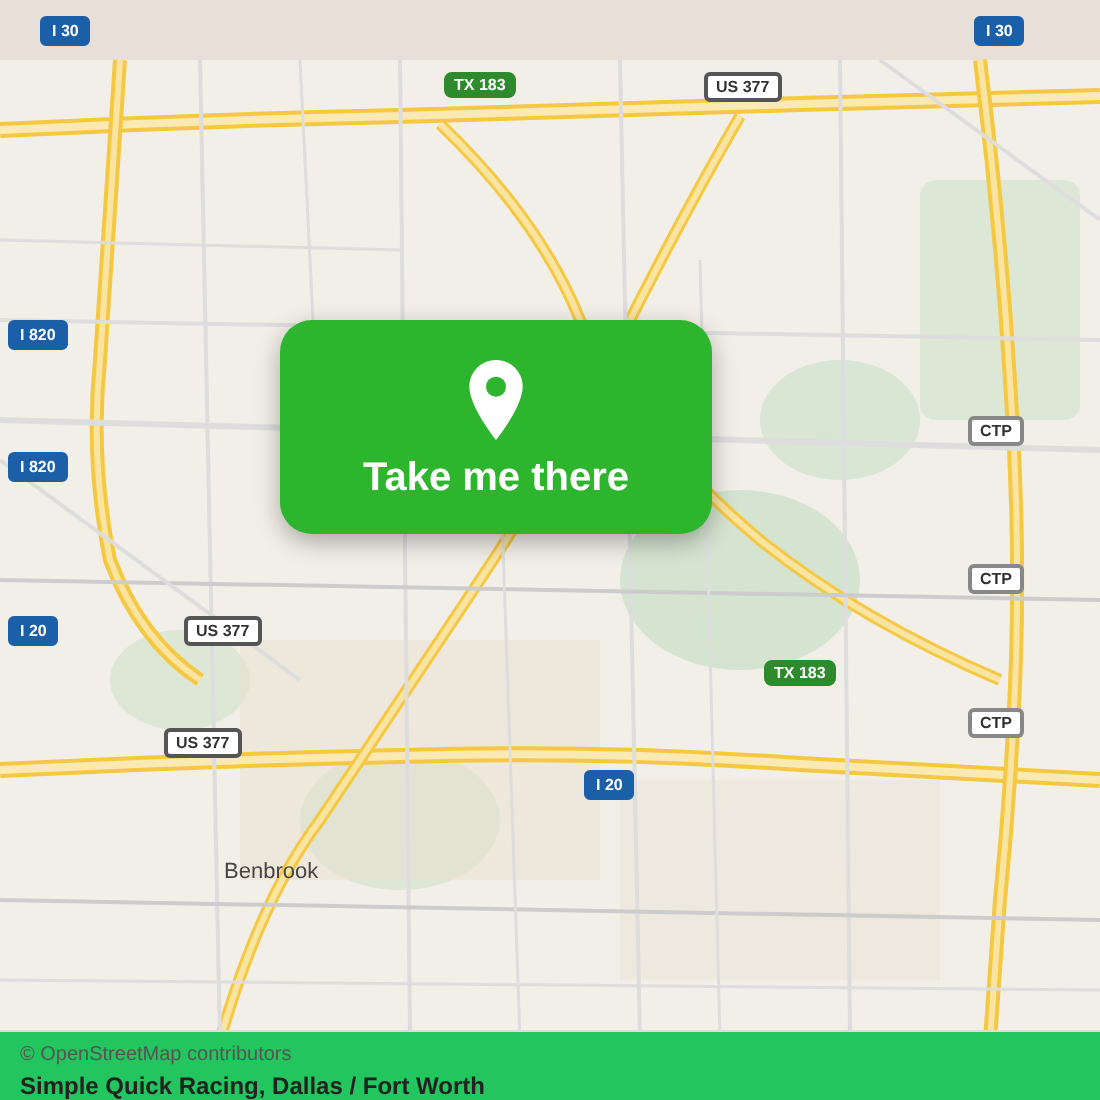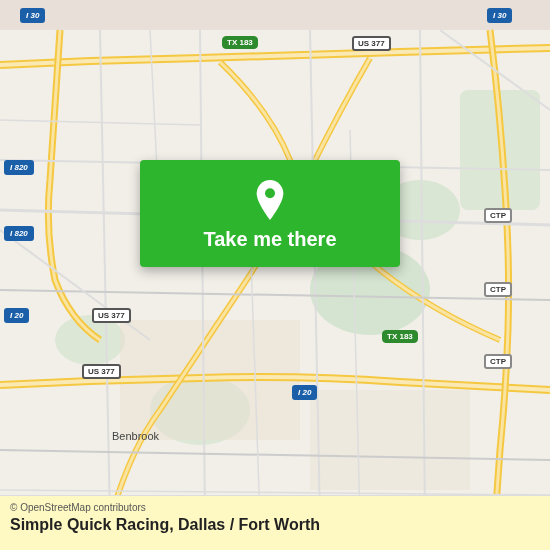--- a/index.html
+++ b/index.html
@@ -24,39 +24,38 @@
     .shield {
       position: absolute;
       background: white;
       border: 2px solid #555;
       border-radius: 4px;
       font-size: 9px;
       font-weight: bold;
       padding: 1px 3px;
       color: #333;
       white-space: nowrap;
-      font-style: italic;
     }
 
     .shield-blue {
       background: #1a5fa8;
       border-color: #1a5fa8;
       color: white;
       padding: 1px 4px;
       font-size: 8px;
     }
 
     
     #action-button {
       position: absolute;
       top: 160px;
       left: 140px;
-      width: 260px;
+      width: 216px;
       background: #2db52d;
-      border-radius: 4px;
+      border-radius: 16px;
       padding: 20px 16px 16px;
       display: flex;
       flex-direction: column;
       align-items: center;
       cursor: pointer;
       box-shadow: 0 4px 12px rgba(0,0,0,0.3);
       border: none;
       outline: none;
     }
 
@@ -72,33 +71,33 @@
       font-weight: bold;
       text-align: center;
     }
 
     
     #bottom-bar {
       position: absolute;
       bottom: 0;
       left: 0;
       width: 100%;
-      background: #fef9c3;
-      padding: 6px 10px 16px;
+      background: #22c55e;
+      padding: 6px 10px 0;
       border-top: 1px solid #ddd;
     }
 
     #attribution {
       font-size: 10px;
       color: #555;
       margin-bottom: 3px;
     }
 
     #place-name {
-      font-size: 16px;
+      font-size: 12px;
       font-weight: bold;
       color: #222;
     }
 
     
     #moovit-logo {
       position: absolute;
       bottom: 14px;
       right: 10px;
       display: flex;

